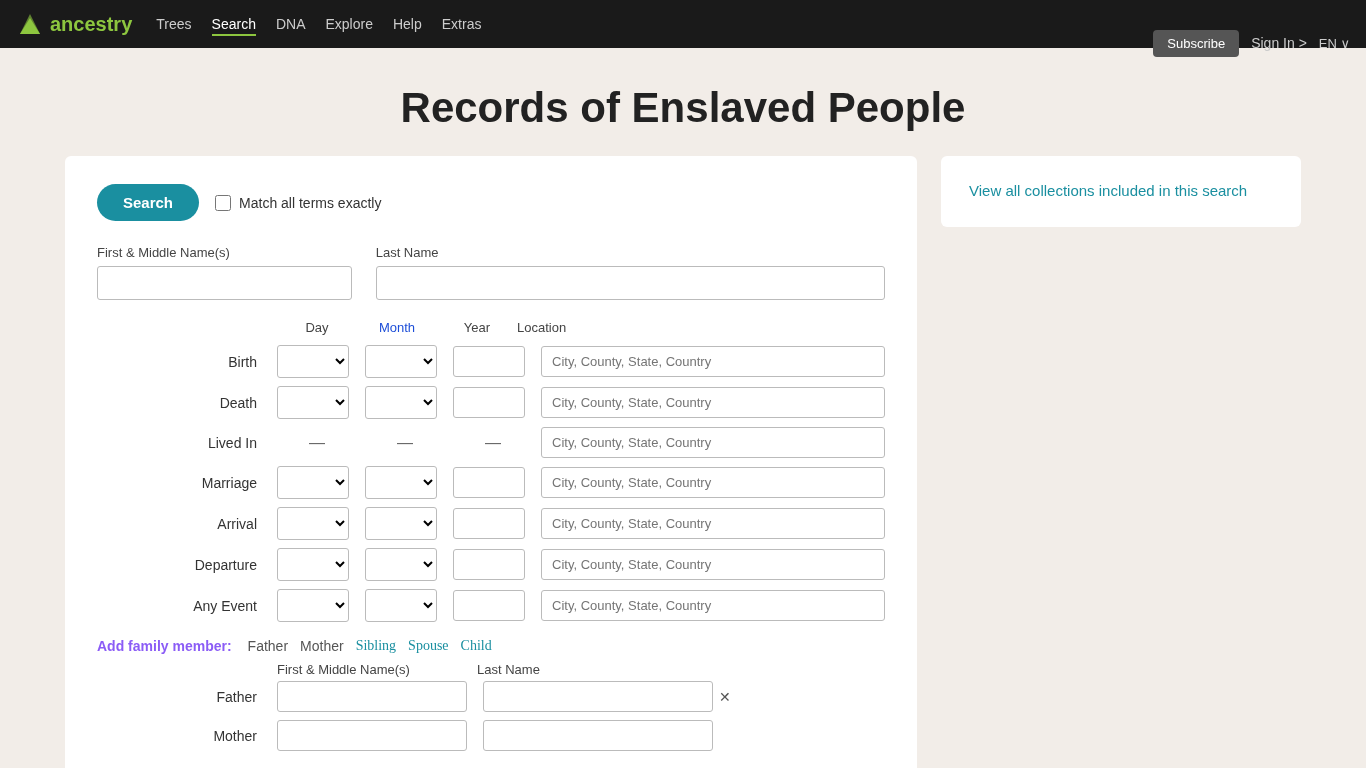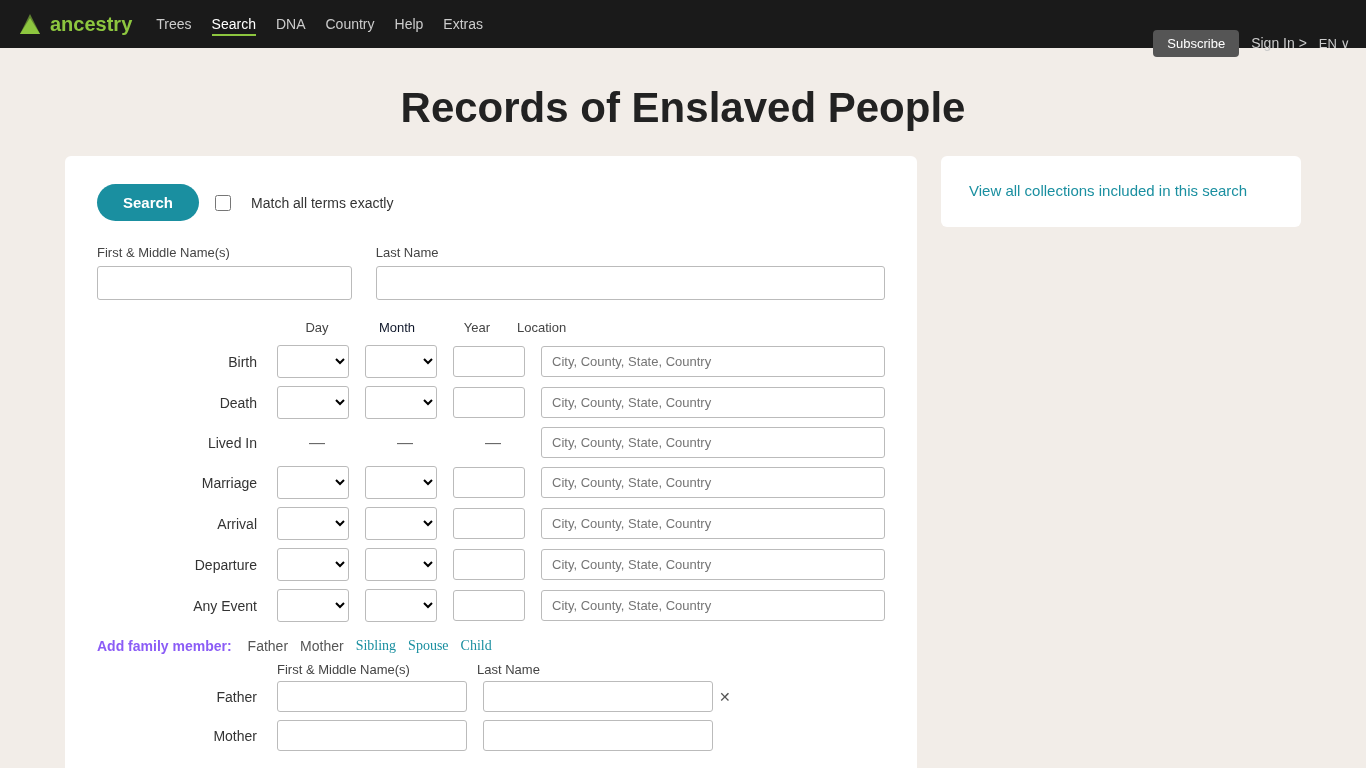--- a/index.html
+++ b/index.html
@@ -108,21 +108,21 @@
       border: none;
       padding: 10px 26px;
       border-radius: 30px;
       font-size: 15px;
       font-weight: bold;
       cursor: pointer;
     }
     .match-exact {
       display: flex;
       align-items: center;
-      gap: 20px;
+      gap: 8px;
       font-size: 14px;
       color: #333;
     }
     .match-exact input[type="checkbox"] {
       width: 16px;
       height: 16px;
     }
 
     
     .name-row {
@@ -152,21 +152,21 @@
       font-size: 14px;
       width: 100%;
     }
     .event-header-row {
       display: flex;
       align-items: center;
       margin-bottom: 10px;
       padding-left: 180px;
     }
     .col-day { width: 80px; font-size: 13px; color: #444; text-align: center; }
-    .col-month { width: 80px; font-size: 13px; color: #0f172a; text-align: center; }
+    .col-month { width: 80px; font-size: 13px; color: #1d4ed8; text-align: center; }
     .col-year { width: 80px; font-size: 13px; color: #444; text-align: center; }
     .col-location { flex: 1; font-size: 13px; color: #444; }
 
     .event-row {
       display: flex;
       align-items: center;
       margin-bottom: 8px;
     }
     .event-label {
       width: 180px;
@@ -322,21 +322,21 @@
     <svg class="nav-logo-leaf" viewBox="0 0 28 28" fill="none">
       <polygon points="4,24 14,4 24,24" fill="#8dc63f" opacity="0.6"></polygon>
       <polygon points="4,24 14,8 24,24" fill="#8dc63f"></polygon>
     </svg>
     <span>ancestry</span>
   </div>
   <ul class="nav-links">
     <li><a href="#" class="">Trees</a></li>
     <li><a href="#" class="active">Search</a></li>
     <li><a href="#" class="">DNA</a></li>
-    <li><a href="#" class="">Country</a></li>
+    <li><a href="#" class="">Explore</a></li>
     <li><a href="#" class="">Help</a></li>
     <li><a href="#" class="">Extras</a></li>
   </ul>
   <div class="nav-right">
     <button class="btn-subscribe">Subscribe</button>
     <span class="nav-signin">Sign In &gt;</span>
     <span class="nav-lang">EN ∨</span>
   </div>
 </nav>
 

